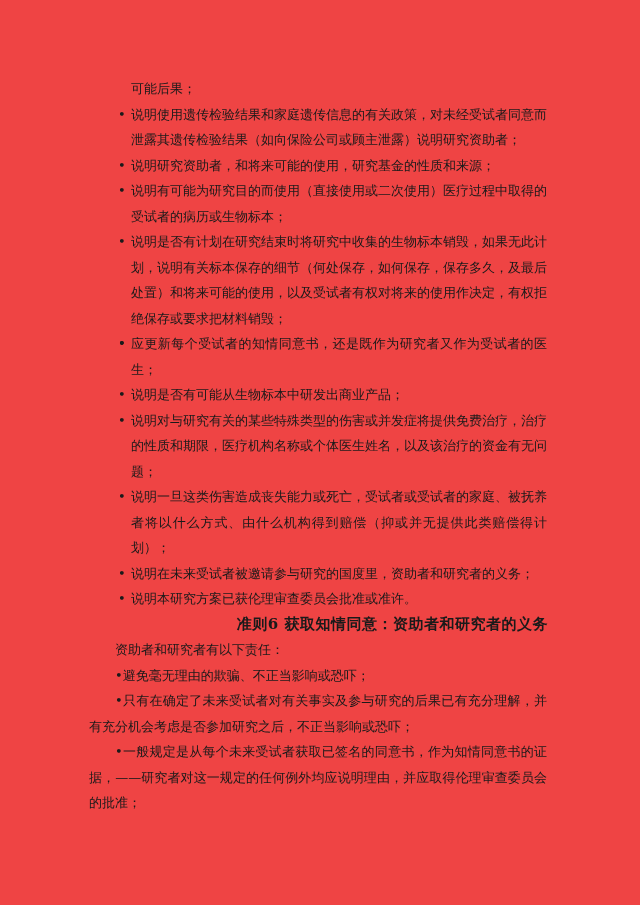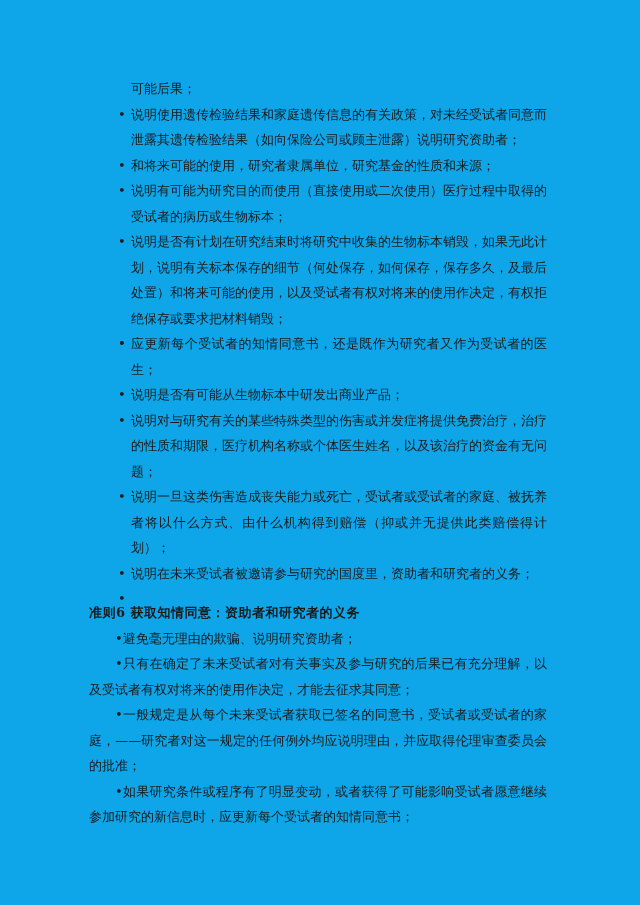--- a/index.html
+++ b/index.html
@@ -13,21 +13,21 @@
     color: #1a1a1a;
     font-family: "DejaVu Serif", "Liberation Serif", serif;
     font-size: 13px;
     line-height: 25.5px;
     overflow: hidden;
   }
   .page {
     position: relative;
     width: 640px;
     height: 905px;
-    background: #0ea5e9;
+    background: #ef4444;
     box-sizing: border-box;
     padding: 76px 92px 0 89px;
   }
   
   .top-block {
     margin-left: 29px;
     width: 429px;
     text-align: justify;
     word-break: break-all;
   }
@@ -47,24 +47,24 @@
   }
   ul.disclosure-list > li > .marker {
     position: absolute;
     left: 0;
     top: 0;
     width: 13px;
     text-align: left;
   }
   
   .section-heading {
-    margin-top: 14px;
-    text-align: left;
+    margin-top: 0;
+    text-align: right;
     font-weight: bold;
-    font-size: 13px;
+    font-size: 15px;
     letter-spacing: 0.5px;
   }
   
   .section-body p {
     margin: 0;
     text-indent: 26px;
     text-align: justify;
     word-break: break-all;
     width: 458px;
   }
@@ -77,21 +77,21 @@
   <div class="top-block">
     <div class="continuation-line">可能后果；</div>
 
     <ul class="disclosure-list">
       <li>
         <span class="marker">•</span>
         <span>说明使用遗传检验结果和家庭遗传信息的有关政策，对未经受试者同意而泄露其遗传检验结果（如向保险公司或顾主泄露）说明研究资助者；</span>
       </li>
       <li>
         <span class="marker">•</span>
-        <span>和将来可能的使用，研究者隶属单位，研究基金的性质和来源；</span>
+        <span>说明研究资助者，和将来可能的使用，研究基金的性质和来源；</span>
       </li>
       <li>
         <span class="marker">•</span>
         <span>说明有可能为研究目的而使用（直接使用或二次使用）医疗过程中取得的受试者的病历或生物标本；</span>
       </li>
       <li>
         <span class="marker">•</span>
         <span>说明是否有计划在研究结束时将研究中收集的生物标本销毁，如果无此计划，说明有关标本保存的细节（何处保存，如何保存，保存多久，及最后处置）和将来可能的使用，以及受试者有权对将来的使用作决定，有权拒绝保存或要求把材料销毁；</span>
       </li>
       <li>
@@ -112,26 +112,27 @@
       <li>
         <span class="marker">•</span>
         <span>说明一旦这类伤害造成丧失能力或死亡，受试者或受试者的家庭、被抚养者将以什么方式、由什么机构得到赔偿（抑或并无提供此类赔偿得计划）；</span>
       </li>
       <li>
         <span class="marker">•</span>
         <span>说明在未来受试者被邀请参与研究的国度里，资助者和研究者的义务；</span>
       </li>
       <li>
         <span class="marker">•</span>
+        <span>说明本研究方案已获伦理审查委员会批准或准许。</span>
       </li>
     </ul>
   </div>
 
   <div class="section-heading">准则6 获取知情同意：资助者和研究者的义务</div>
 
   <div class="section-body">
-    <p>•避免毫无理由的欺骗、说明研究资助者；</p>
-    <p>•只有在确定了未来受试者对有关事实及参与研究的后果已有充分理解，以及受试者有权对将来的使用作决定，才能去征求其同意；</p>
-    <p>•一般规定是从每个未来受试者获取已签名的同意书，受试者或受试者的家庭，——研究者对这一规定的任何例外均应说明理由，并应取得伦理审查委员会的批准；</p>
-    <p>•如果研究条件或程序有了明显变动，或者获得了可能影响受试者愿意继续参加研究的新信息时，应更新每个受试者的知情同意书；</p>
+    <p>资助者和研究者有以下责任：</p>
+    <p>•避免毫无理由的欺骗、不正当影响或恐吓；</p>
+    <p>•只有在确定了未来受试者对有关事实及参与研究的后果已有充分理解，并有充分机会考虑是否参加研究之后，不正当影响或恐吓；</p>
+    <p>•一般规定是从每个未来受试者获取已签名的同意书，作为知情同意书的证据，——研究者对这一规定的任何例外均应说明理由，并应取得伦理审查委员会的批准；</p>
   </div>
 
 </div>
 
 </body></html>

